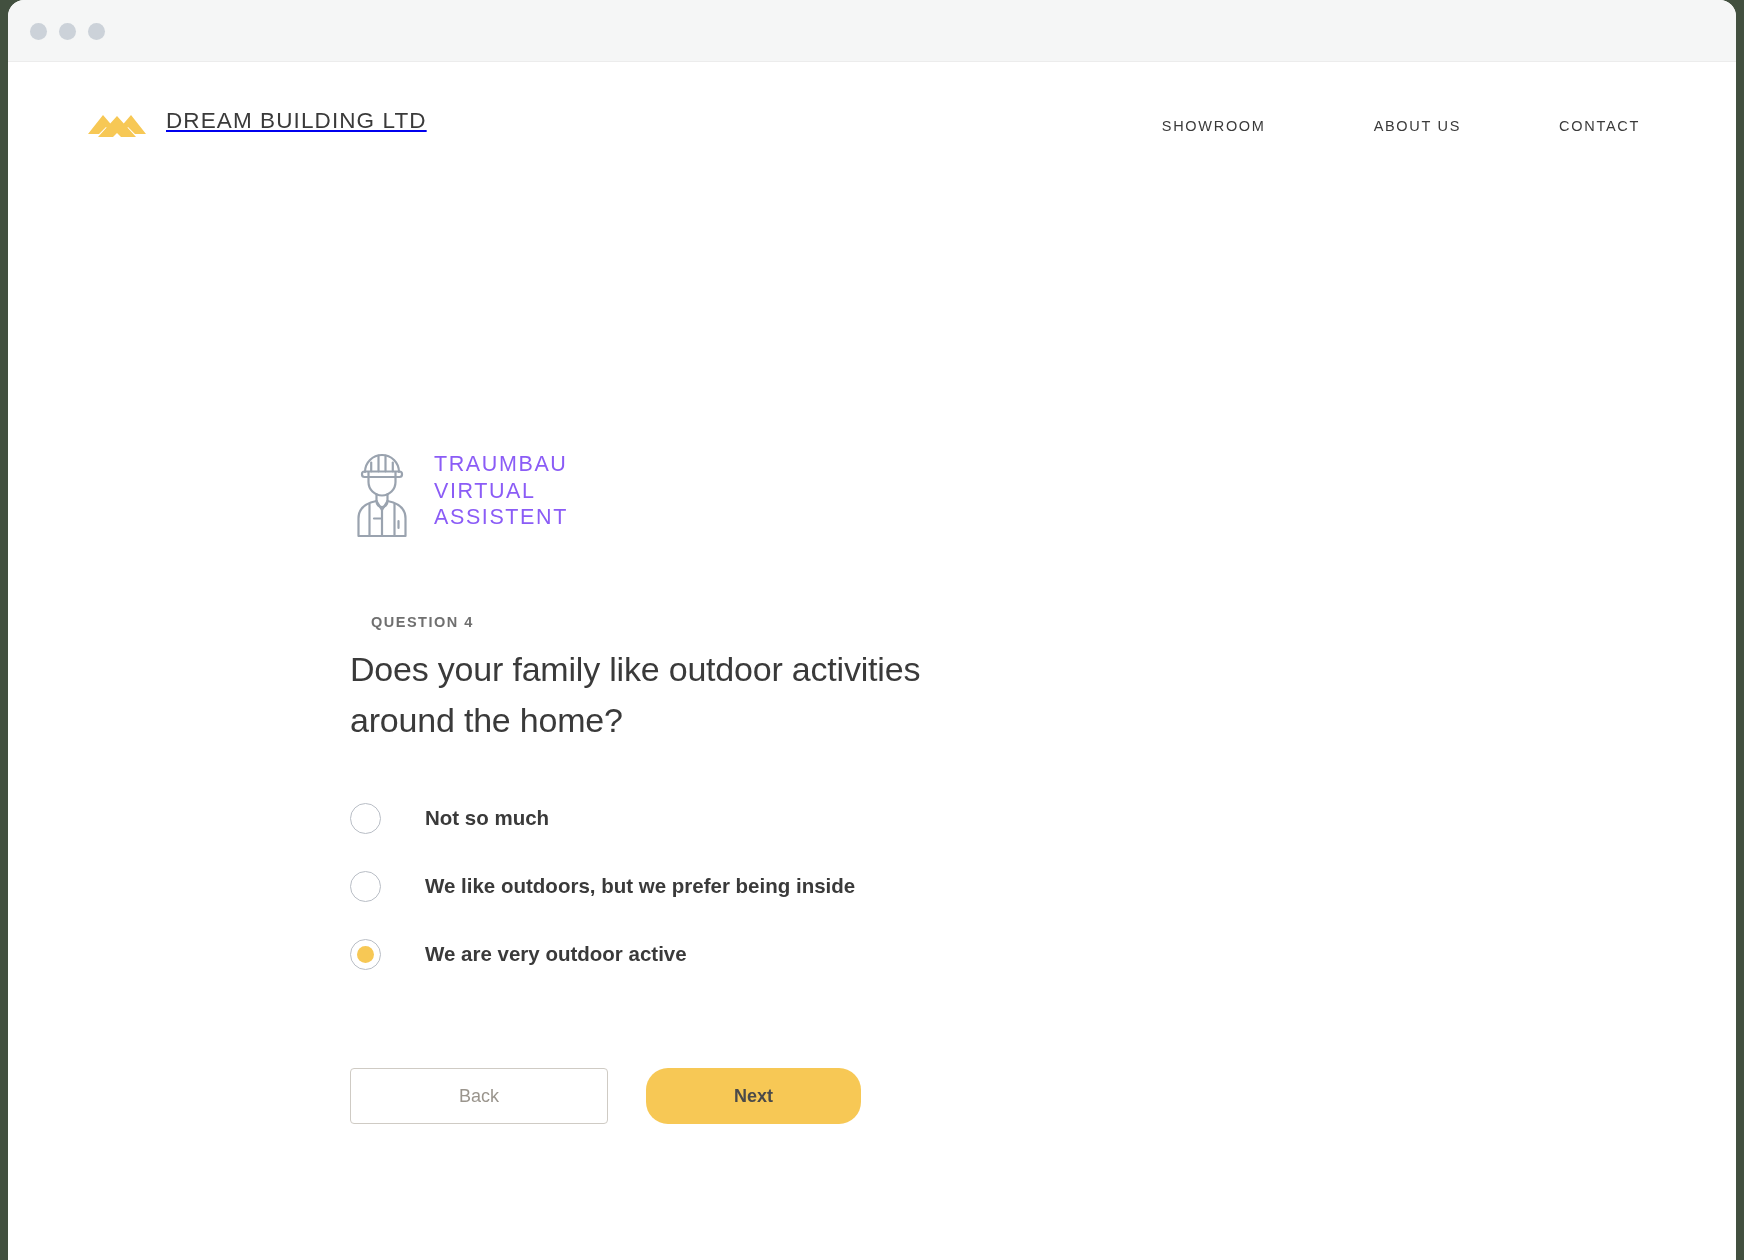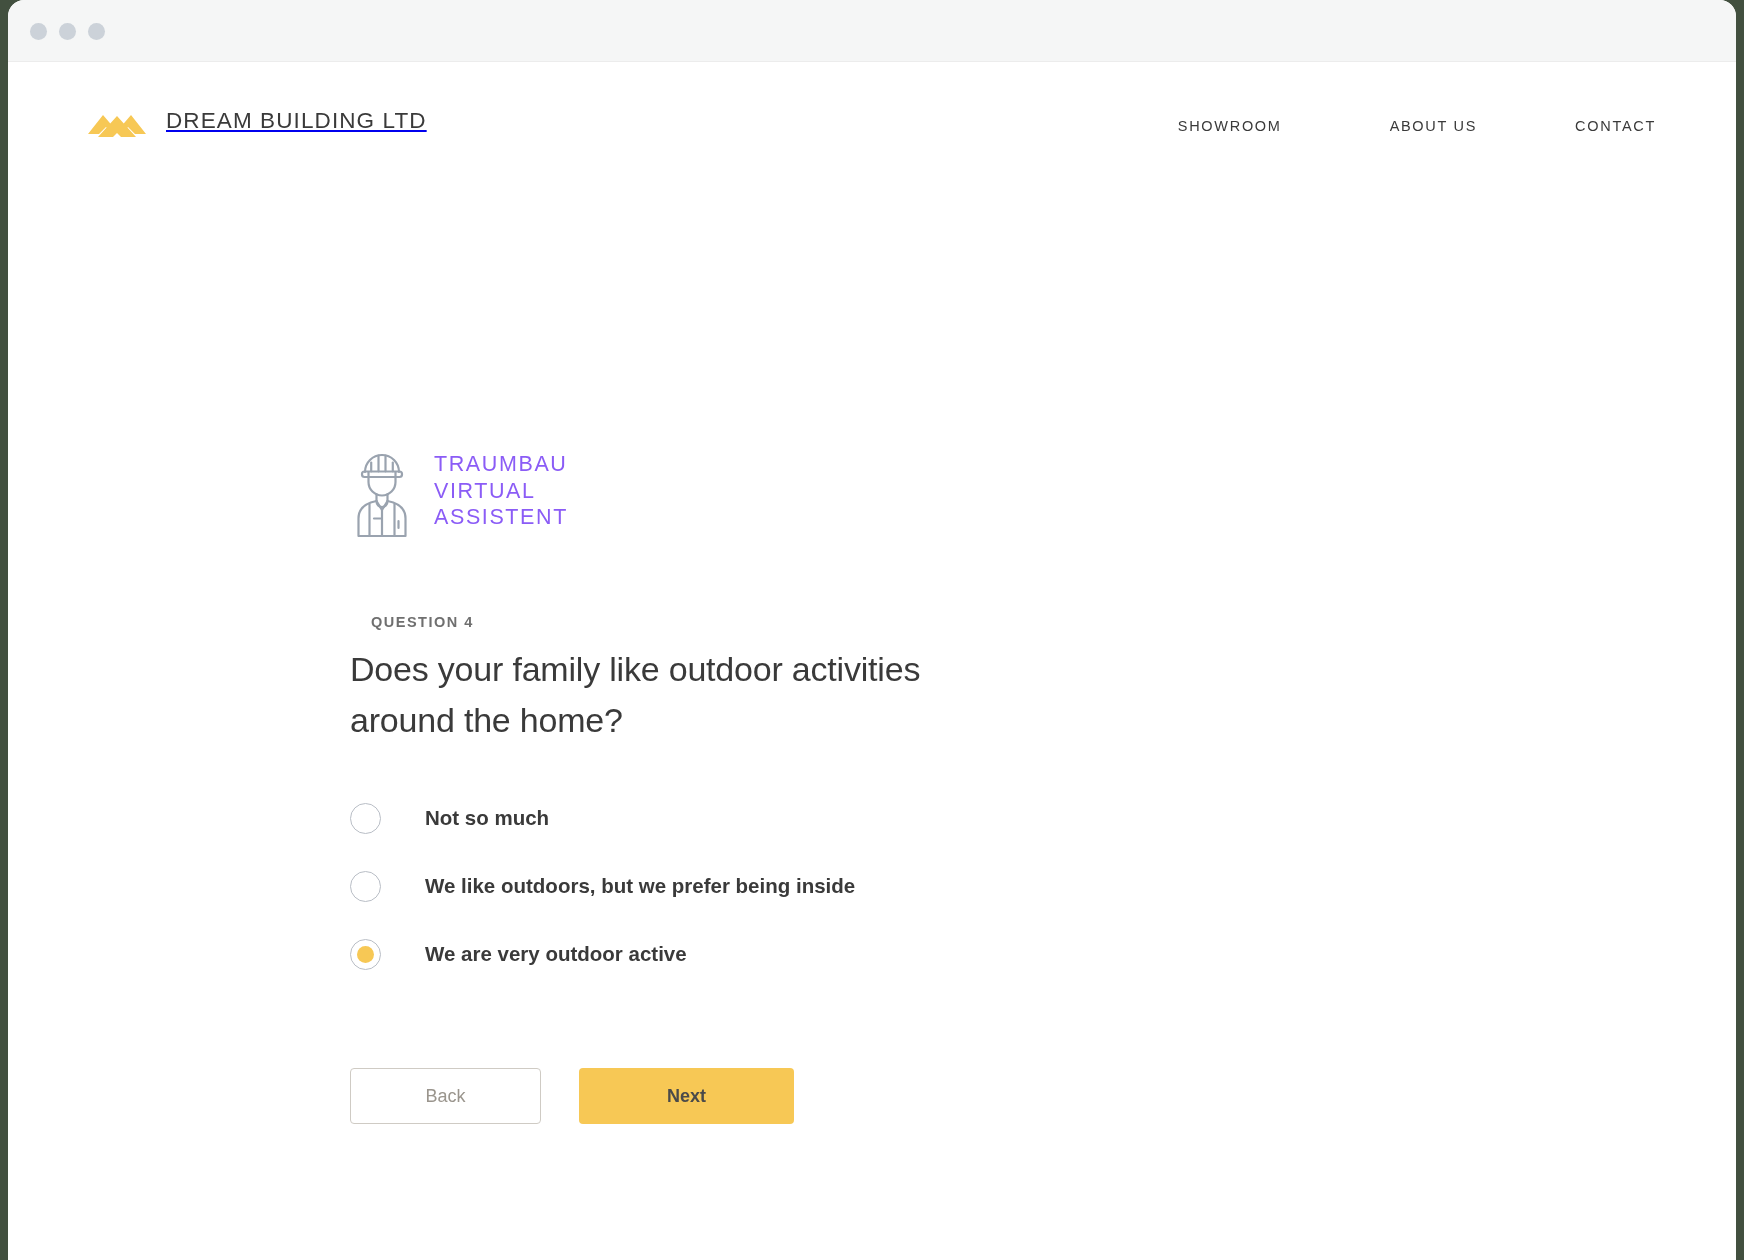--- a/index.html
+++ b/index.html
@@ -72,21 +72,21 @@
   .brand-name {
     font-size: 22.5px;
     letter-spacing: 1.1px;
     color: #3a3a3a;
     font-weight: 400;
     white-space: nowrap;
   }
 
   .site-nav {
     position: absolute;
-    right: 80px;
+    right: 96px;
     top: 50px;
     display: flex;
     align-items: center;
     gap: 0;
   }
   .nav-link {
     font-size: 14.5px;
     letter-spacing: 1.7px;
     color: #3a3a3a;
     text-decoration: none;
@@ -187,31 +187,32 @@
     border-radius: 4px;
     font-size: 18px;
     font-family: "Liberation Sans", sans-serif;
     display: flex;
     align-items: center;
     justify-content: center;
     cursor: pointer;
     border: none;
   }
   .btn-back {
-    width: 191px;
+    width: 258px;
     background: #ffffff;
     border: 1px solid #cfcbc4;
     color: #9a958d;
   }
   .btn-next {
     width: 215px;
     margin-left: 38px;
     background: #f7c855;
     color: #4a4a4a;
     font-weight: 600;
+    border-radius: 22px;
   }
 </style>
 </head>
 <body>
 
 <div class="browser-window">
 
   <div class="titlebar">
     <div class="dots">
       <span class="dot"></span>

